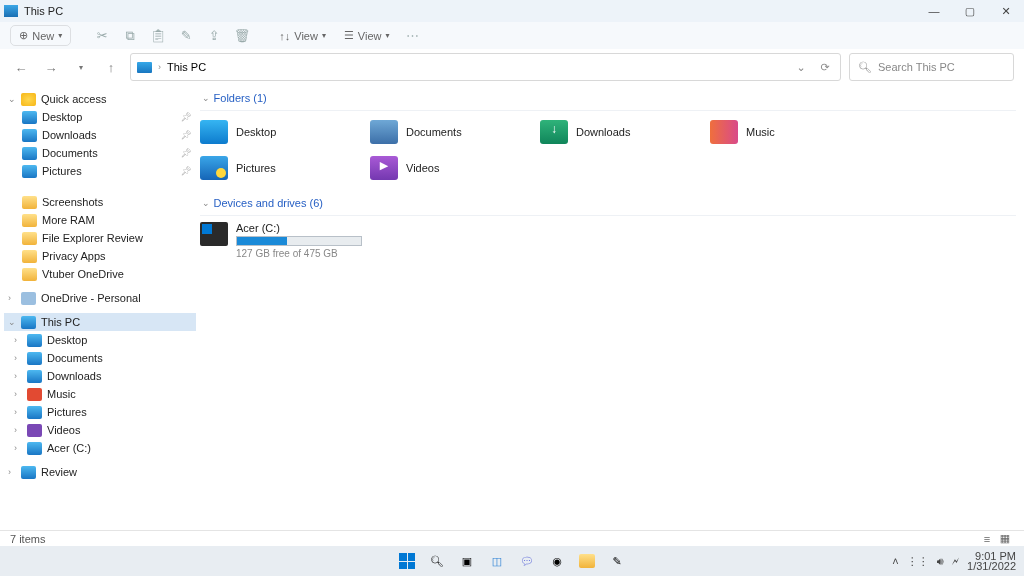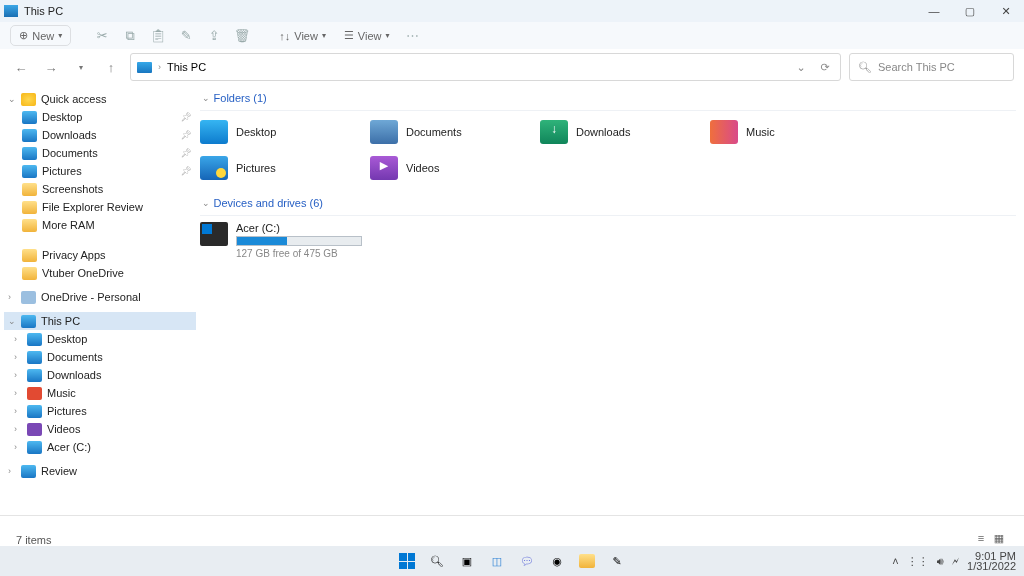--- a/index.html
+++ b/index.html
@@ -51,21 +51,21 @@
 .ic-vids { background:linear-gradient(#a95ad6,#7438b0); position:relative; }
 .ic-vids:after { content:"▶"; position:absolute; left:0; right:0; top:3px; text-align:center; color:#fff; font-size:11px; }
 .drive { display:flex; gap:8px; margin-top:4px; }
 .drive .dico { width:28px; height:24px; background:#2a2a2a; border-radius:2px; position:relative; }
 .drive .dico:before { content:""; position:absolute; left:2px; top:2px; width:10px; height:10px; background:#0078d4; }
 .drive .dinfo { display:flex; flex-direction:column; gap:2px; }
 .drive .dlabel { color:#222; }
 .drive .bar { width:126px; height:10px; border:1px solid #b8c0c8; background:#e8ecef; position:relative; }
 .drive .bar .fill { position:absolute; left:0; top:0; bottom:0; background:#1a8ad8; }
 .drive .dfree { color:#888; font-size:10px; }
-.statusbar { height:31px; border-top:1px solid #e4e4e4; display:flex; align-items:flex-end; padding:0 16px; color:#555; }
+.statusbar { height:16px; border-top:1px solid #e4e4e4; display:flex; align-items:center; padding:0 10px; color:#555; }
 .statusbar .spacer { flex:1; }
 .statusbar .vbtn { width:18px; height:16px; display:flex; align-items:center; justify-content:center; color:#666; }
 .taskbar { height:30px; background:#e8edf2; display:flex; align-items:center; justify-content:center; gap:8px; position:relative; }
 .taskbar .task-ico { width:22px; height:22px; display:flex; align-items:center; justify-content:center; border-radius:3px; }
 .taskbar .tray { position:absolute; right:8px; display:flex; align-items:center; gap:8px; color:#444; }
 .taskbar .clock { display:flex; flex-direction:column; align-items:flex-end; font-size:9px; line-height:10px; }
 .win-logo { width:16px; height:16px; display:grid; grid-template-columns:1fr 1fr; grid-template-rows:1fr 1fr; gap:1px; }
 .win-logo span { background:#0078d4; }
 </style>
 </head>
@@ -148,33 +148,33 @@
         <div class="sb-row" style="padding-left: 18px;">
           <span class="ico folder-b"></span>
           <span>Documents</span>
           <span class="pin">📌︎</span>
         </div>
         <div class="sb-row" style="padding-left: 18px;">
           <span class="ico folder-b"></span>
           <span>Pictures</span>
           <span class="pin">📌︎</span>
         </div>
-        <div class="sb-row" style="padding-left: 18px;">
+        <div class="sb-row" style="padding-left: 18px; margin-top: 13px;">
           <span class="ico folder-y"></span>
           <span>Screenshots</span>
         </div>
         <div class="sb-row" style="padding-left: 18px;">
           <span class="ico folder-y"></span>
+          <span>More RAM</span>
+        </div>
+        <div class="sb-row" style="padding-left: 18px;">
+          <span class="ico folder-y"></span>
           <span>File Explorer Review</span>
         </div>
         <div class="sb-row" style="padding-left: 18px;">
-          <span class="ico folder-y"></span>
-          <span>More RAM</span>
-        </div>
-        <div class="sb-row" style="padding-left: 18px; margin-top: 12px;">
           <span class="ico folder-y"></span>
           <span>Privacy Apps</span>
         </div>
         <div class="sb-row" style="padding-left: 18px;">
           <span class="ico folder-y"></span>
           <span>Vtuber OneDrive</span>
         </div>
       </div>
     <div style="height:6px;"></div>
     <div class="sb-row">

